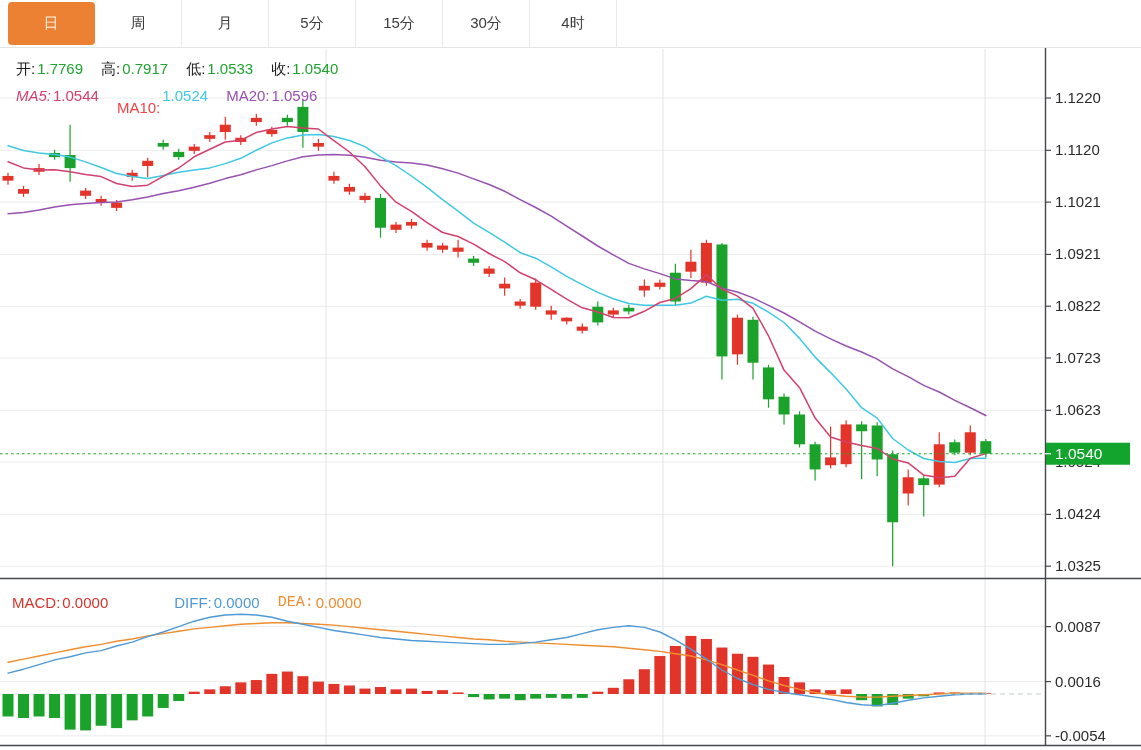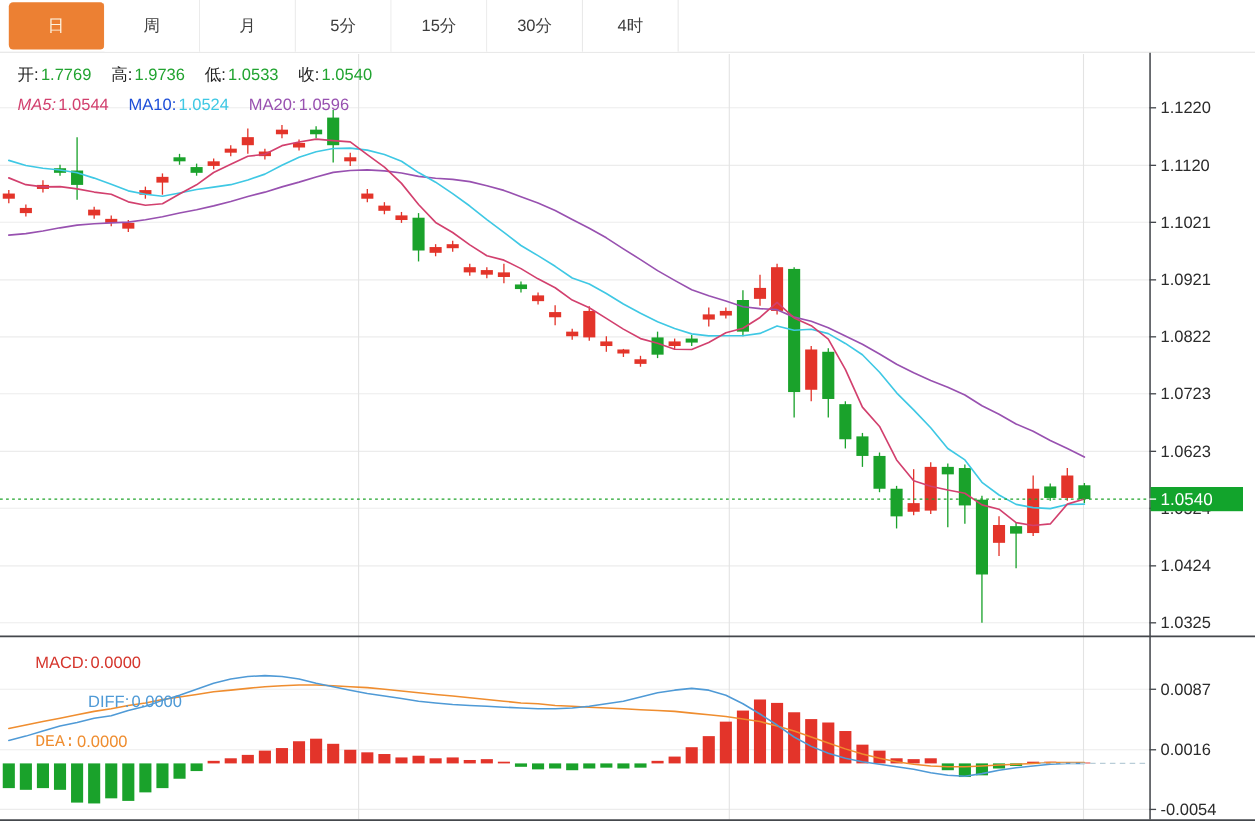--- a/index.html
+++ b/index.html
@@ -12,21 +12,21 @@
        border-right:1px solid #e9e9e9;cursor:pointer;box-sizing:border-box;background:#ffffff;}
   .tab.active{background:#ec8033;color:#fdf3e0;border-radius:4px;border-right:1px solid #ec8033;
               margin:2px 0 2px 0;}
   
   .legend{position:absolute;display:flex;gap:18px;font-size:15px;line-height:18px;white-space:nowrap;z-index:5;}
   .legend .pair{display:flex;gap:2px;}
   .legend .lb{color:#1f1f1f;}
   .legend .val{}
   #legend-ohlc{left:16px;top:60px;}
   #legend-ma{left:16px;top:87px;}
-  #legend-macd{left:32px;top:594px;flex-direction:column;}
+  #legend-macd{left:12px;top:594px;}
   
   svg#chart{position:absolute;left:0;top:0;}
   svg text{font-family:"Liberation Sans",sans-serif;}
 </style>
 </head>
 <body>
 
 <div class="app">
   <div class="tabbar" id="tabbar">
       <div class="tab active">日</div>
@@ -286,38 +286,38 @@
       <line x1="1045" y1="453.72737430167575" x2="1051" y2="453.72737430167575" stroke="#ffffff" stroke-width="1.2"></line>
       <text x="1055" y="459.22737430167575" font-size="15.5" fill="#ffffff">1.0540</text>
     </svg>
   <div class="legend" id="legend-ohlc">
       <span class="pair">
         <span class="lb">开:</span>
         <span class="val" style="color: rgb(33, 163, 48);">1.7769</span>
       </span>
       <span class="pair">
         <span class="lb">高:</span>
-        <span class="val" style="color: rgb(33, 163, 48);">1.9736</span>
+        <span class="val" style="color: rgb(33, 163, 48);">0.7917</span>
       </span>
       <span class="pair">
         <span class="lb">低:</span>
         <span class="val" style="color: rgb(33, 163, 48);">1.0533</span>
       </span>
       <span class="pair">
         <span class="lb">收:</span>
         <span class="val" style="color: rgb(33, 163, 48);">1.0540</span>
       </span>
     </div>
   <div class="legend" id="legend-ma">
       <span class="pair">
         <span class="lb" style="color: rgb(210, 64, 110); font-style: italic;">MA5:</span>
         <span class="val" style="color: rgb(210, 64, 110);">1.0544</span>
       </span>
       <span class="pair">
-        <span class="lb" style="color: #1d4ed8;">MA10:</span>
+        <span class="lb" style="color: #ef4444; margin-top: 12px;">MA10:</span>
         <span class="val" style="color: rgb(63, 200, 228);">1.0524</span>
       </span>
       <span class="pair">
         <span class="lb" style="color: rgb(152, 81, 176);">MA20:</span>
         <span class="val" style="color: rgb(152, 81, 176);">1.0596</span>
       </span>
     </div>
   <div class="legend" id="legend-macd">
       <span class="pair">
         <span class="lb" style="color: rgb(213, 53, 44);">MACD:</span>

